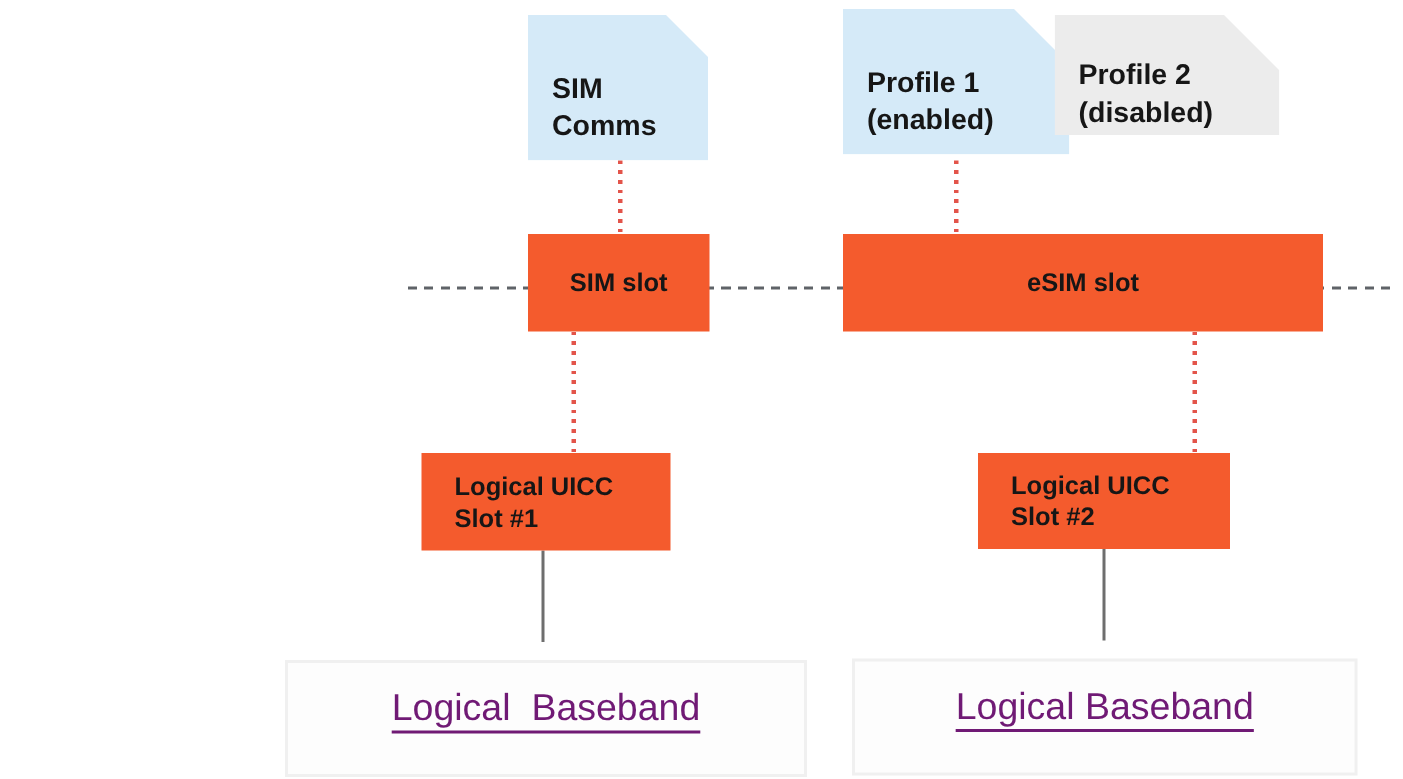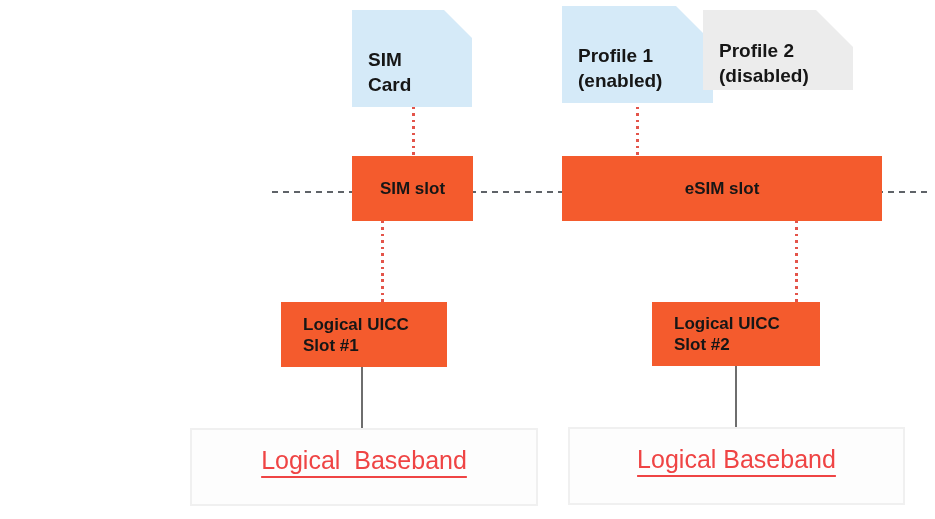--- a/index.html
+++ b/index.html
@@ -33,22 +33,22 @@
     background:#EDEDED; color:#161616; font-weight:700; font-size:17px;
     display:flex; align-items:center; justify-content:center; z-index:3;
   }
 
   .comms {
     background:#ffffff; border:2px solid #A9A9A9; color:#5F6368; font-size:21px;
     display:flex; align-items:center; justify-content:center; z-index:1;
   }
 
   .baseband {
-    background:#FDFDFD; border:2px solid #F0F0F0; color:#ef4444; font-size:25px;
-    display:flex; justify-content:center; align-items:flex-start; padding-top:16px; z-index:1;
+    background:#FDFDFD; border:2px solid #F0F0F0; color:#701a75; font-size:25px;
+    display:flex; justify-content:center; align-items:flex-start; padding-top:16px; z-index:1;margin-top:12px;
   }
   .baseband .bb-label {
     text-decoration:underline; text-decoration-thickness:2px;
     text-underline-offset:7px; white-space:pre-wrap;
   }
 
   
   .hdash {
     height:2px; z-index:0;
     background:repeating-linear-gradient(90deg,#5F6368 0 6px,transparent 6px 11px);
@@ -69,21 +69,21 @@
   <div class="abs vdot" style="left:412px; top:107px; height:49px;"></div>
   <div class="abs vdot" style="left:636px; top:107px; height:49px;"></div>
   <div class="abs vdot" style="left:381px; top:221px; height:81px;"></div>
   <div class="abs vdot" style="left:795px; top:221px; height:81px;"></div>
 
   <div class="abs vline" style="left:361px; top:367px; height:61px;"></div>
   <div class="abs vline" style="left:735px; top:366px; height:61px;"></div>
 
   <div class="abs chip chip-blue" style="--cut:28px; left:352px; top:10px; width:120px; height:97px;">
     <span>SIM
-Card</span>
+Comms</span>
   </div>
   <div class="abs chip chip-blue" style="--cut:37px; left:562px; top:6px; width:151px; height:97px;">
     <span>Profile 1
 (enabled)</span>
   </div>
   <div class="abs chip chip-gray" style="--cut:37px; left:703px; top:10px; width:150px; height:80px;">
     <span>Profile 2
 (disabled)</span>
   </div>
 

